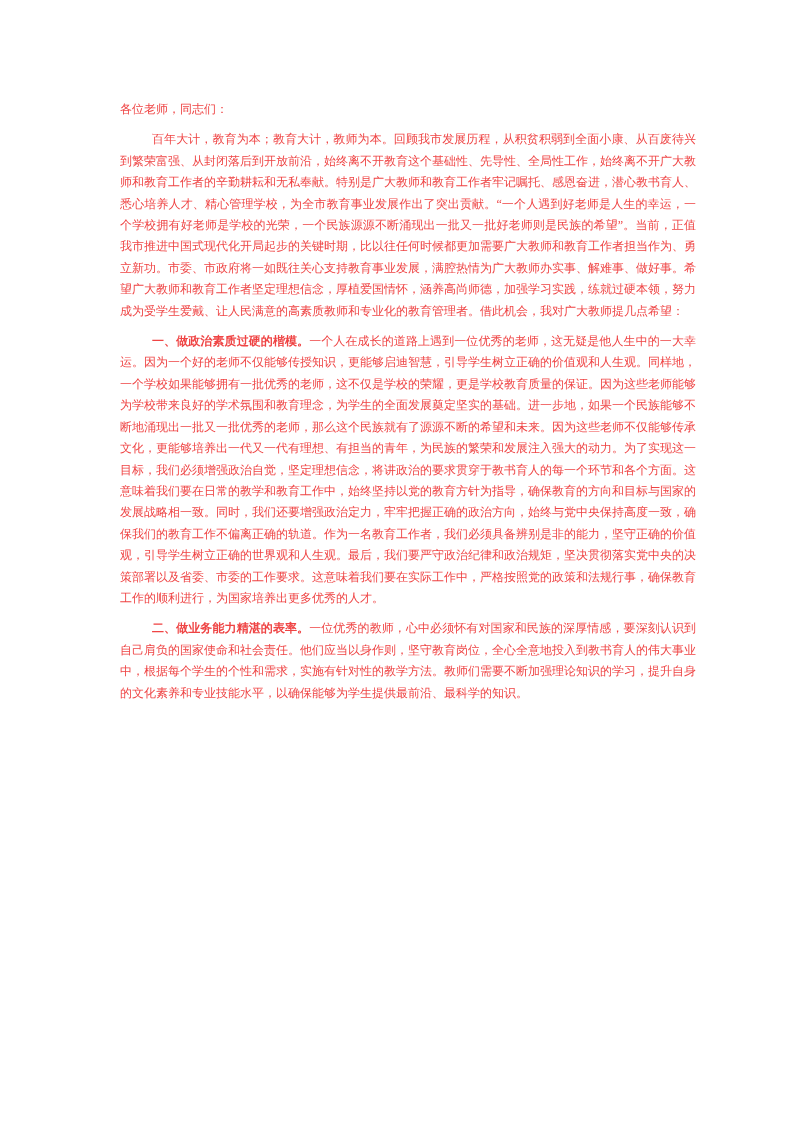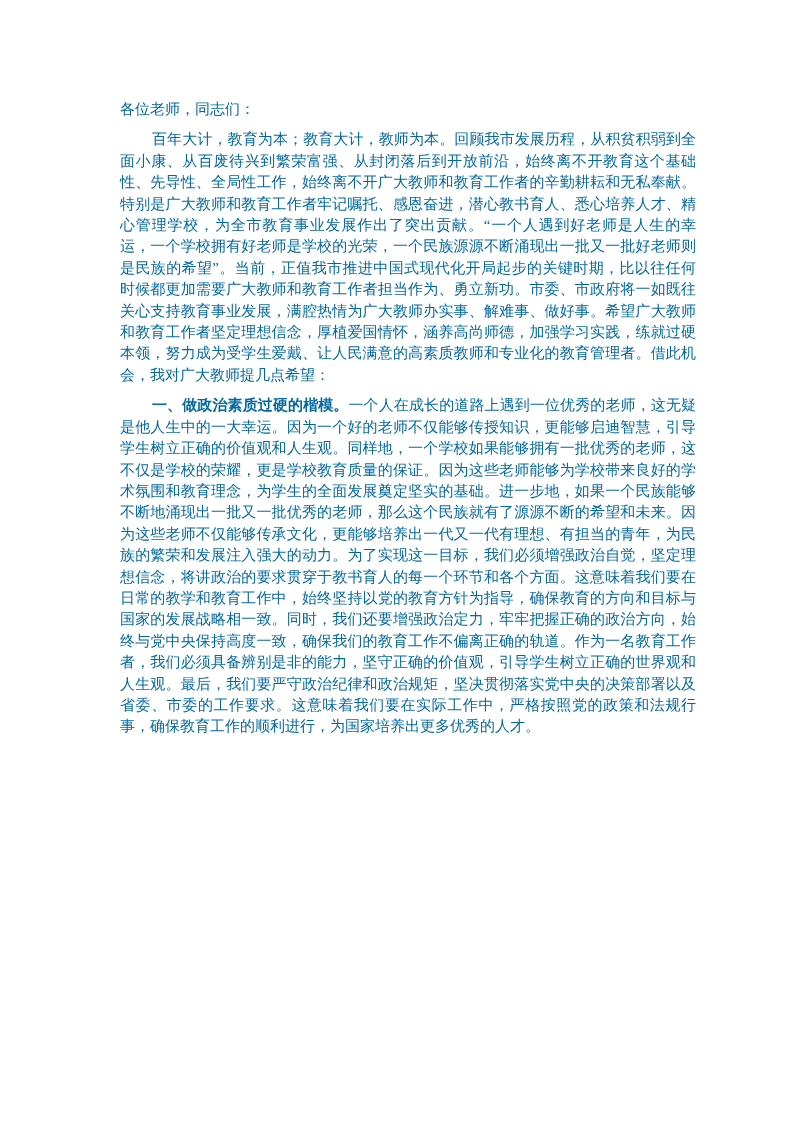--- a/index.html
+++ b/index.html
@@ -15,22 +15,22 @@
   .page {
     box-sizing: border-box;
     width: 793px;
     height: 1122px;
     background: #ffffff;
     padding: 99px 97px 0 120px;
     overflow: hidden;
   }
   .doc-body {
     width: 576px;
-    color: #0369a1;
-    font-size: 15px;
+    color: #ef4444;
+    font-size: 12px;
     line-height: 21.4px;
     text-align: justify;
     letter-spacing: 0;
   }
   p.para {
     margin: 0;
     padding: 0;
   }
   p.para + p.para {
     margin-top: 9px;
@@ -44,14 +44,15 @@
   }
 </style>
 </head>
 <body>
 
 <main class="page">
   <section class="doc-body" id="doc-body">
       <p class="para"><span>各位老师，同志们：</span></p>
       <p class="para indent"><span>百年大计，教育为本；教育大计，教师为本。回顾我市发展历程，从积贫积弱到全面小康、从百废待兴到繁荣富强、从封闭落后到开放前沿，始终离不开教育这个基础性、先导性、全局性工作，始终离不开广大教师和教育工作者的辛勤耕耘和无私奉献。特别是广大教师和教育工作者牢记嘱托、感恩奋进，潜心教书育人、悉心培养人才、精心管理学校，为全市教育事业发展作出了突出贡献。“一个人遇到好老师是人生的幸运，一个学校拥有好老师是学校的光荣，一个民族源源不断涌现出一批又一批好老师则是民族的希望”。当前，正值我市推进中国式现代化开局起步的关键时期，比以往任何时候都更加需要广大教师和教育工作者担当作为、勇立新功。市委、市政府将一如既往关心支持教育事业发展，满腔热情为广大教师办实事、解难事、做好事。希望广大教师和教育工作者坚定理想信念，厚植爱国情怀，涵养高尚师德，加强学习实践，练就过硬本领，努力成为受学生爱戴、让人民满意的高素质教师和专业化的教育管理者。借此机会，我对广大教师提几点希望：</span></p>
       <p class="para indent"><b>一、做政治素质过硬的楷模。</b><span>一个人在成长的道路上遇到一位优秀的老师，这无疑是他人生中的一大幸运。因为一个好的老师不仅能够传授知识，更能够启迪智慧，引导学生树立正确的价值观和人生观。同样地，一个学校如果能够拥有一批优秀的老师，这不仅是学校的荣耀，更是学校教育质量的保证。因为这些老师能够为学校带来良好的学术氛围和教育理念，为学生的全面发展奠定坚实的基础。进一步地，如果一个民族能够不断地涌现出一批又一批优秀的老师，那么这个民族就有了源源不断的希望和未来。因为这些老师不仅能够传承文化，更能够培养出一代又一代有理想、有担当的青年，为民族的繁荣和发展注入强大的动力。为了实现这一目标，我们必须增强政治自觉，坚定理想信念，将讲政治的要求贯穿于教书育人的每一个环节和各个方面。这意味着我们要在日常的教学和教育工作中，始终坚持以党的教育方针为指导，确保教育的方向和目标与国家的发展战略相一致。同时，我们还要增强政治定力，牢牢把握正确的政治方向，始终与党中央保持高度一致，确保我们的教育工作不偏离正确的轨道。作为一名教育工作者，我们必须具备辨别是非的能力，坚守正确的价值观，引导学生树立正确的世界观和人生观。最后，我们要严守政治纪律和政治规矩，坚决贯彻落实党中央的决策部署以及省委、市委的工作要求。这意味着我们要在实际工作中，严格按照党的政策和法规行事，确保教育工作的顺利进行，为国家培养出更多优秀的人才。</span></p>
+      <p class="para indent"><b>二、做业务能力精湛的表率。</b><span>一位优秀的教师，心中必须怀有对国家和民族的深厚情感，要深刻认识到自己肩负的国家使命和社会责任。他们应当以身作则，坚守教育岗位，全心全意地投入到教书育人的伟大事业中，根据每个学生的个性和需求，实施有针对性的教学方法。教师们需要不断加强理论知识的学习，提升自身的文化素养和专业技能水平，以确保能够为学生提供最前沿、最科学的知识。</span></p>
     </section>
 </main>
 
 </body></html>

